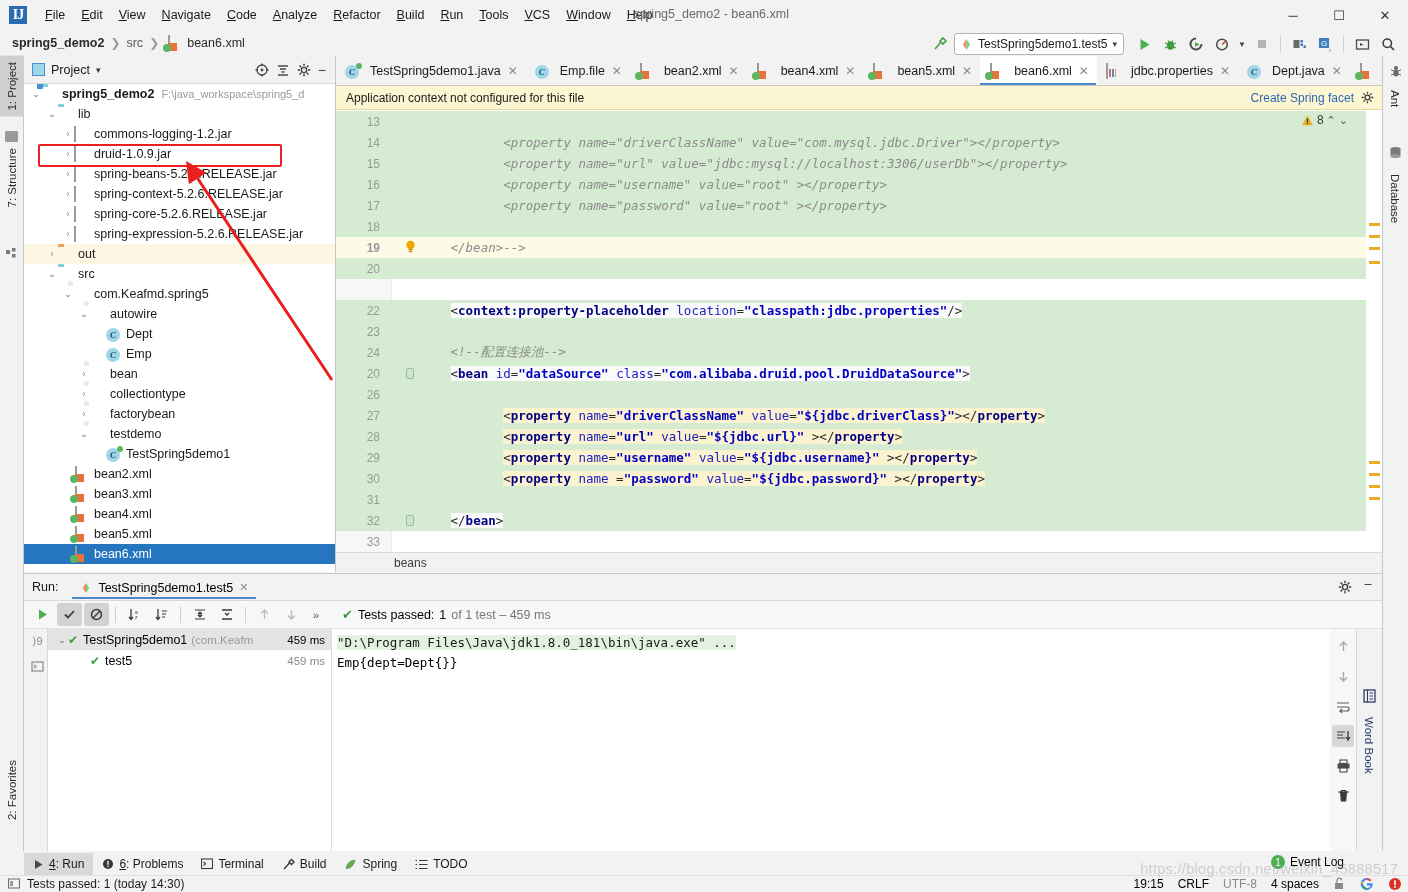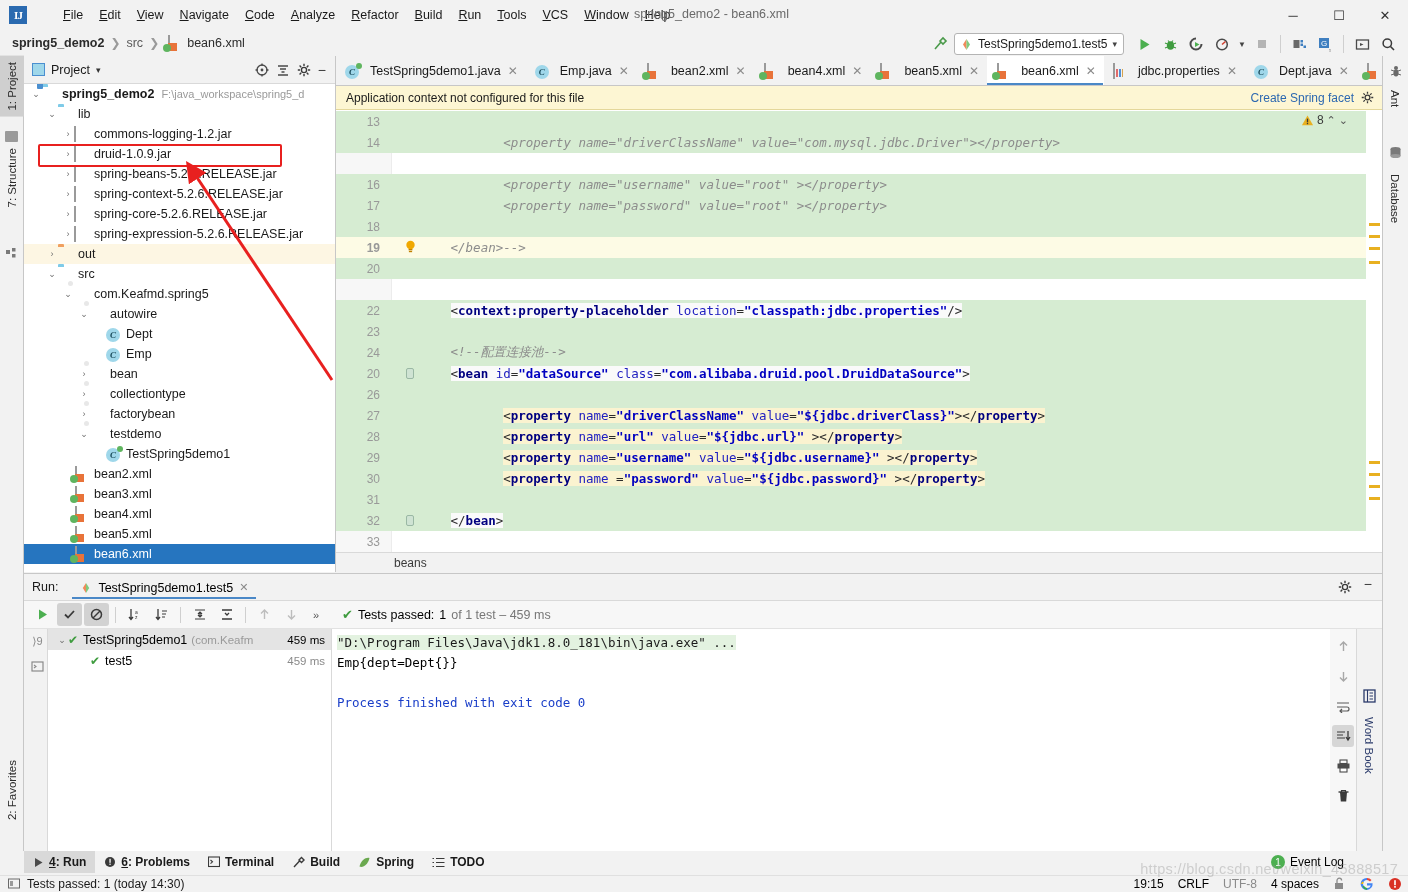--- a/index.html
+++ b/index.html
@@ -14,22 +14,22 @@
     -webkit-font-smoothing: antialiased;
   }
   #app { position: relative; width: 1408px; height: 892px; background: #f2f2f2; }
 
   
   .menubar {
     position: absolute; left: 0; top: 0; width: 1408px; height: 30px;
     background: #f2f2f2; display: flex; align-items: center;
   }
   .ij-logo {
-    width: 18px; height: 18px; margin-left: 9px; margin-right: 28px;
-    background: #2a6ab0; color: #fff; font-size: 11px; font-weight: bold;
+    width: 18px; height: 18px; margin-left: 9px; margin-right: 10px;
+    background: #2a6ab0; color: #fff; font-size: 14px; font-weight: bold;
     display: flex; align-items: center; justify-content: center;
     font-family: "Liberation Serif", serif; letter-spacing: -1px;
   }
   .menu-item {
     padding: 3px 8px; font-size: 12.5px; color: #1a1a1a; cursor: default; white-space: nowrap;
   }
   .menu-item u { text-decoration: underline; }
   .win-title {
     position: absolute; left: 634px; top: 7px; font-size: 12.5px; color: #6a6a6a;
     white-space: nowrap;
@@ -222,21 +222,21 @@
   .ttms { margin-left: auto; font-size: 11.5px; }
   .console { position: absolute; left: 309px; top: 55px; right: 50px; bottom: 0; background: #fff; padding: 6px 0 0 0; }
   .conline { font-family: "DejaVu Sans Mono","Liberation Mono", monospace; font-size: 12.5px; height: 20px; padding-left: 4px; white-space: pre; }
   .con-cmd { background: #e3f2e0; color: #1a1a1a; display: inline-block; }
   .con-blue { color: #1a3ec8; }
   .console-rail { position: absolute; right: 26px; top: 55px; width: 26px; bottom: 0; background: #f7f7f7; display:flex; flex-direction:column; align-items:center; padding-top: 6px; gap: 8px; }
   .cr-btn { width: 22px; height: 22px; display:flex; align-items:center; justify-content:center; border-radius:3px; }
   .cr-btn.on { background:#d6d6d6; }
 
   
-  .bottombar { position: absolute; left: 0; top: 851px; width: 1408px; height: 24px; background: #f2f2f2; display: flex; align-items: flex-start; padding-left: 24px; font-weight: bold; }
+  .bottombar { position: absolute; left: 0; top: 851px; width: 1408px; height: 24px; background: #f2f2f2; display: flex; align-items: flex-end; padding-left: 24px; }
   .btab { display: flex; align-items: center; gap: 5px; font-size: 12px; color: #1a1a1a; padding: 4px 9px; }
   .btab.active { background: #d9d9d9; }
   .btab u { text-decoration: underline; }
   .statusbar { position: absolute; left: 0; top: 875px; width: 1408px; height: 17px; background: #f2f2f2; display: flex; align-items: center; padding-left: 8px; font-size: 12px; color: #1a1a1a; border-top: 1px solid #e0e0e0; }
   .status-right { position: absolute; right: 6px; top: 875px; height: 17px; display: flex; align-items: center; gap: 14px; font-size: 12px; }
   .eventlog { position: absolute; right: 64px; top: 855px; display: flex; align-items: center; gap: 5px; font-size: 12px; }
   .badge-green { width: 14px; height: 14px; border-radius: 50%; background: #4caf50; color: #fff; font-size: 10px; display:flex; align-items:center; justify-content:center; }
   .watermark {
     position: absolute; right: 10px; top: 861px; font-size: 14.5px; color: rgba(150,150,150,0.40);
     font-family: "Liberation Sans", sans-serif; letter-spacing: .3px; white-space: nowrap; pointer-events: none;
@@ -603,21 +603,21 @@
           <span class="ticon" style="width:14px;height:14px">
             <i class="ic-class test">C</i>
           </span>
           <span>TestSpring5demo1.java</span>
           <span class="x">✕</span>
         </div>
         <div class="etab">
           <span class="ticon" style="width:14px;height:14px">
             <i class="ic-class">C</i>
           </span>
-          <span>Emp.java</span>
+          <span>Emp.file</span>
           <span class="x">✕</span>
         </div>
         <div class="etab">
           <span class="ticon" style="width:14px;height:14px"><i class="ic-xml"></i></span>
           <span>bean2.xml</span>
           <span class="x">✕</span>
         </div>
         <div class="etab">
           <span class="ticon" style="width:14px;height:14px"><i class="ic-xml"></i></span>
           <span>bean4.xml</span>
@@ -666,20 +666,24 @@
       <div class="gutter"></div>
       <div class="gutter2"></div>
       <div class="codearea" id="code-lines">
           <div class="cline bg-green" style="top: 0px;">
             <span class="lnum" style="background: transparent;">13</span>
             <span class="ctext" style="left: 92px;"></span>
           </div>
           <div class="cline bg-green" style="top: 21px;">
             <span class="lnum" style="background: transparent;">14</span>
             <span class="ctext" style="left: 167.2px;"><span class="cm">&lt;property name="driverClassName" value="com.mysql.jdbc.Driver"&gt;&lt;/property&gt;</span></span>
+          </div>
+          <div class="cline bg-green" style="top: 42px;">
+            <span class="lnum" style="background: transparent;">15</span>
+            <span class="ctext" style="left: 167.2px;"><span class="cm">&lt;property name="url" value="jdbc:mysql://localhost:3306/userDb"&gt;&lt;/property&gt;</span></span>
           </div>
           <div class="cline bg-green" style="top: 63px;">
             <span class="lnum" style="background: transparent;">16</span>
             <span class="ctext" style="left: 167.2px;"><span class="cm">&lt;property name="username" value="root" &gt;&lt;/property&gt;</span></span>
           </div>
           <div class="cline bg-green" style="top: 84px;">
             <span class="lnum" style="background: transparent;">17</span>
             <span class="ctext" style="left: 167.2px;"><span class="cm">&lt;property name="password" value="root" &gt;&lt;/property&gt;</span></span>
           </div>
           <div class="cline bg-green" style="top: 105px;">
@@ -896,21 +900,20 @@
           <span class="tarrow"></span>
           <span style="color:#3f9c3f;margin-right:5px;font-size:12px">✔</span>
           <span class="ttname">test5</span>
           <span class="ttms dim">459 ms</span>
         </div>
       </div>
     <div class="console" id="console-output">
         <div class="conline"><span class="con-cmd">"D:\Program Files\Java\jdk1.8.0_181\bin\java.exe" ...</span></div>
         <div class="conline"><span>Emp{dept=Dept{}}</span></div>
         <div class="conline"><span></span></div>
-        <div class="conline"><span class="con-blue">Process finished with exit code 0</span></div>
       </div>
 
     <div class="console-rail">
       <div class="cr-btn">
         <svg width="13" height="13" viewBox="0 0 13 13">
             <path d="M6.5 11 L6.5 2 M3 5.5 L6.5 2 L10 5.5" stroke="#a8a8a8" stroke-width="1.4" fill="none"></path>
           </svg>
       </div>
       <div class="cr-btn">
         <svg width="13" height="13" viewBox="0 0 13 13">

